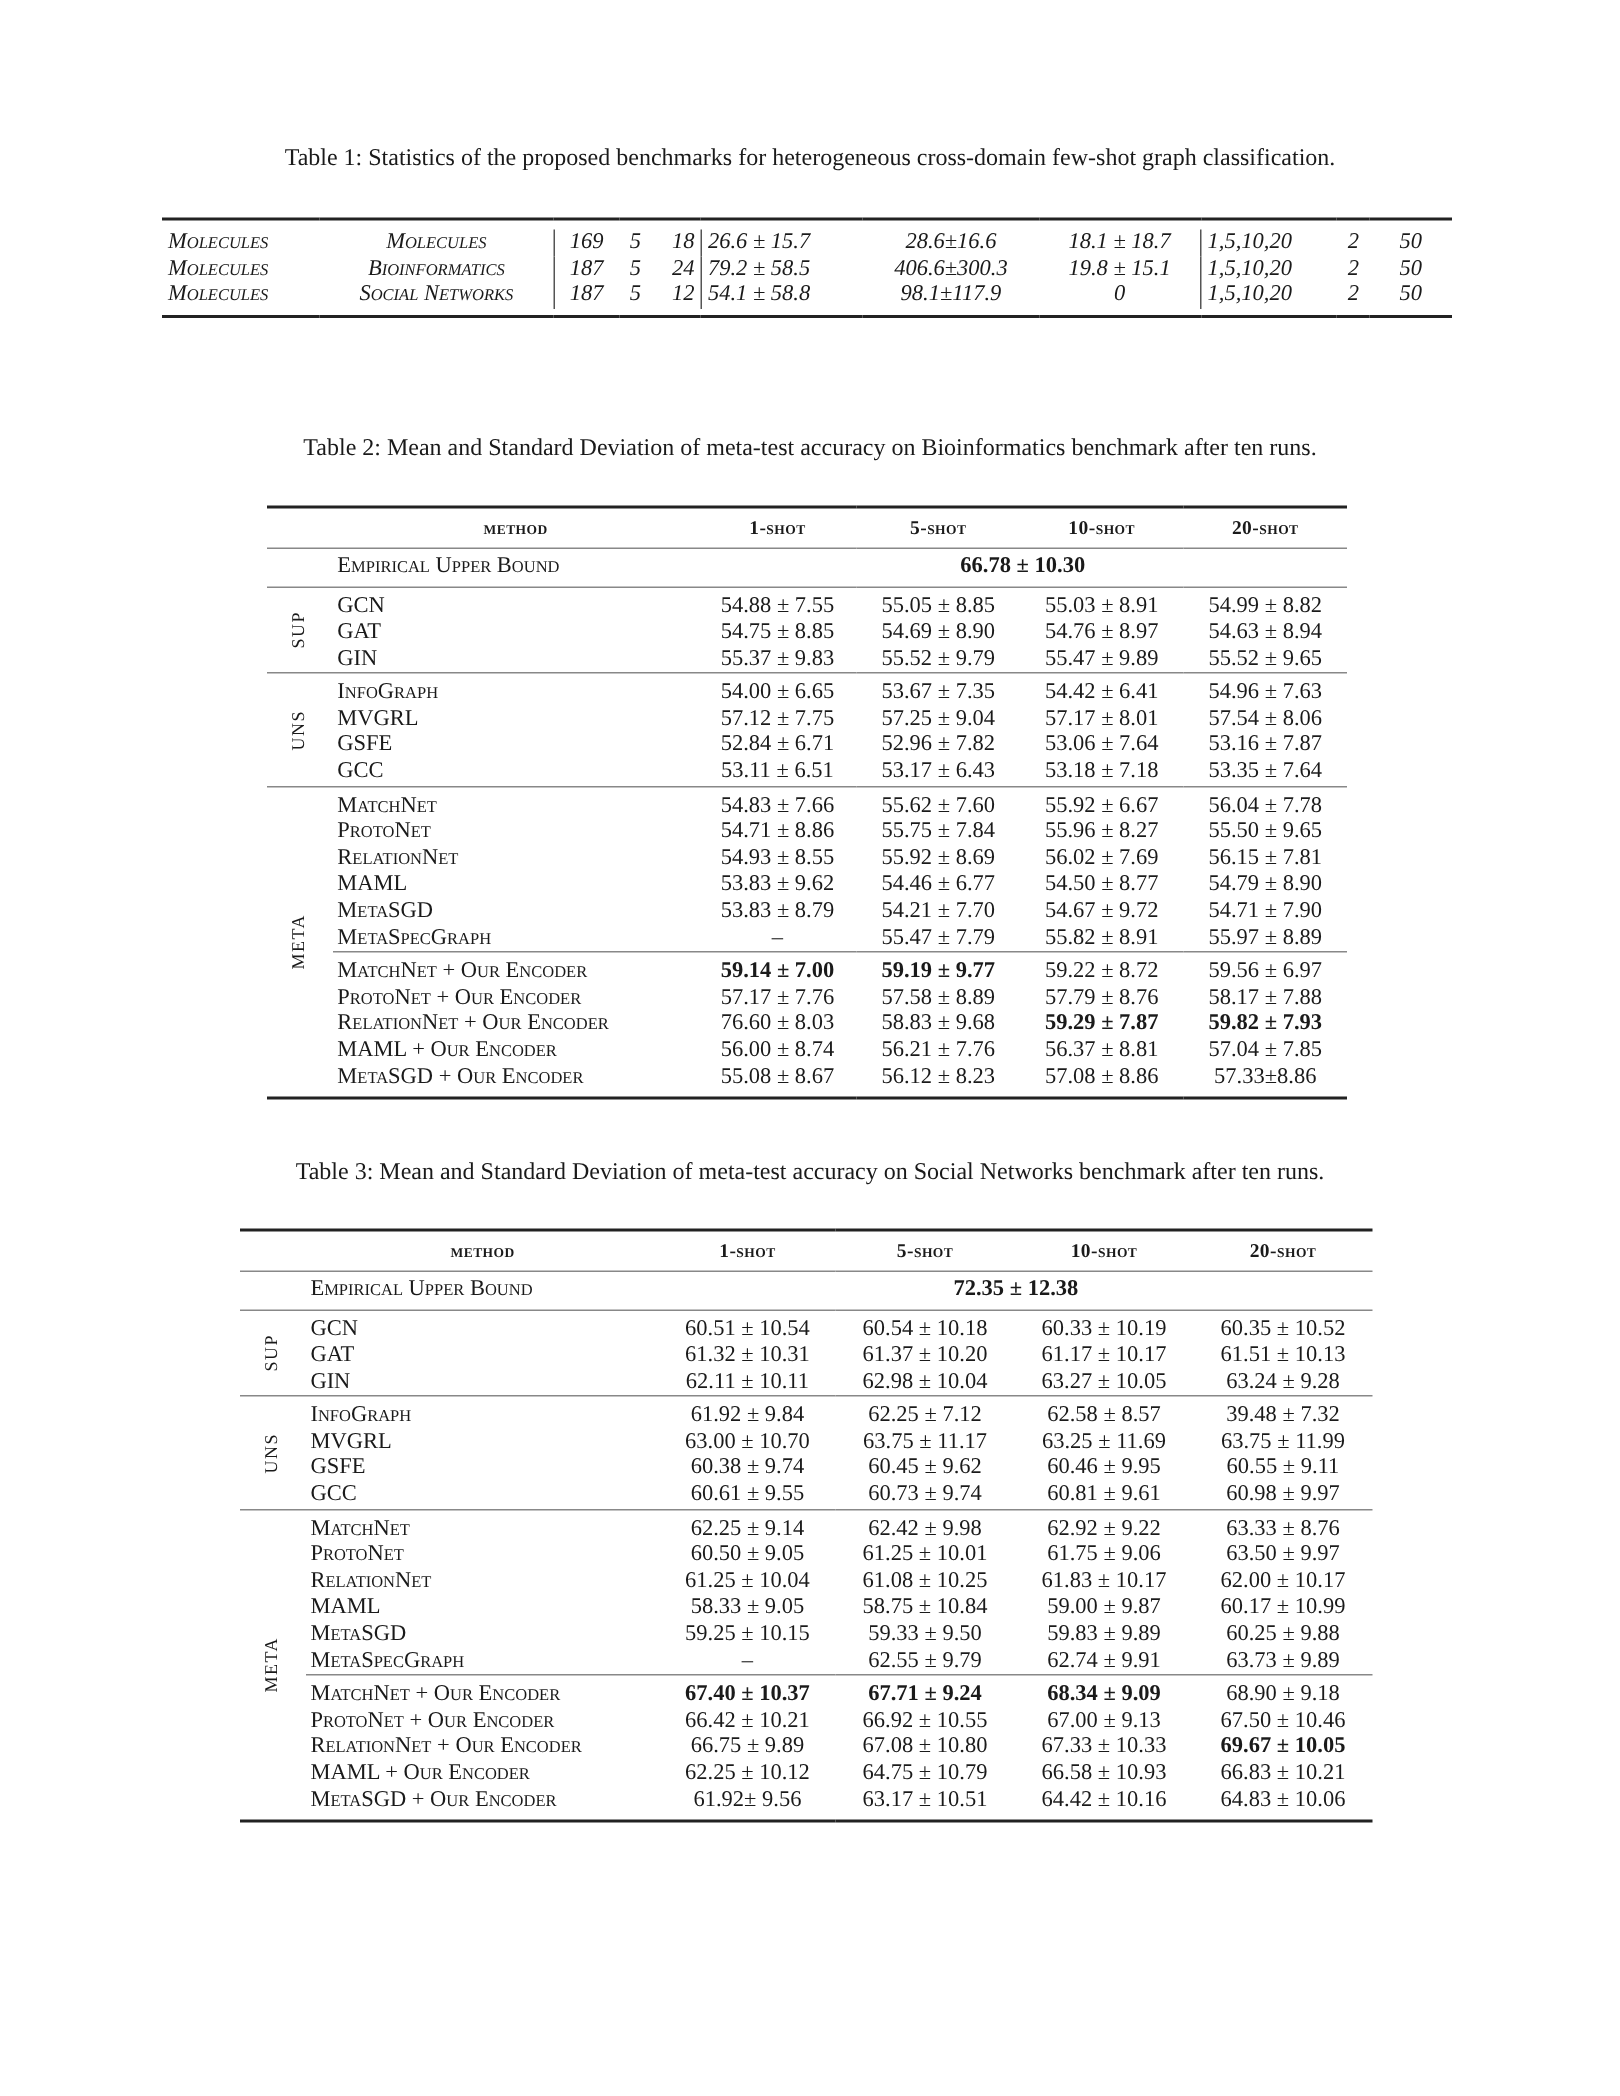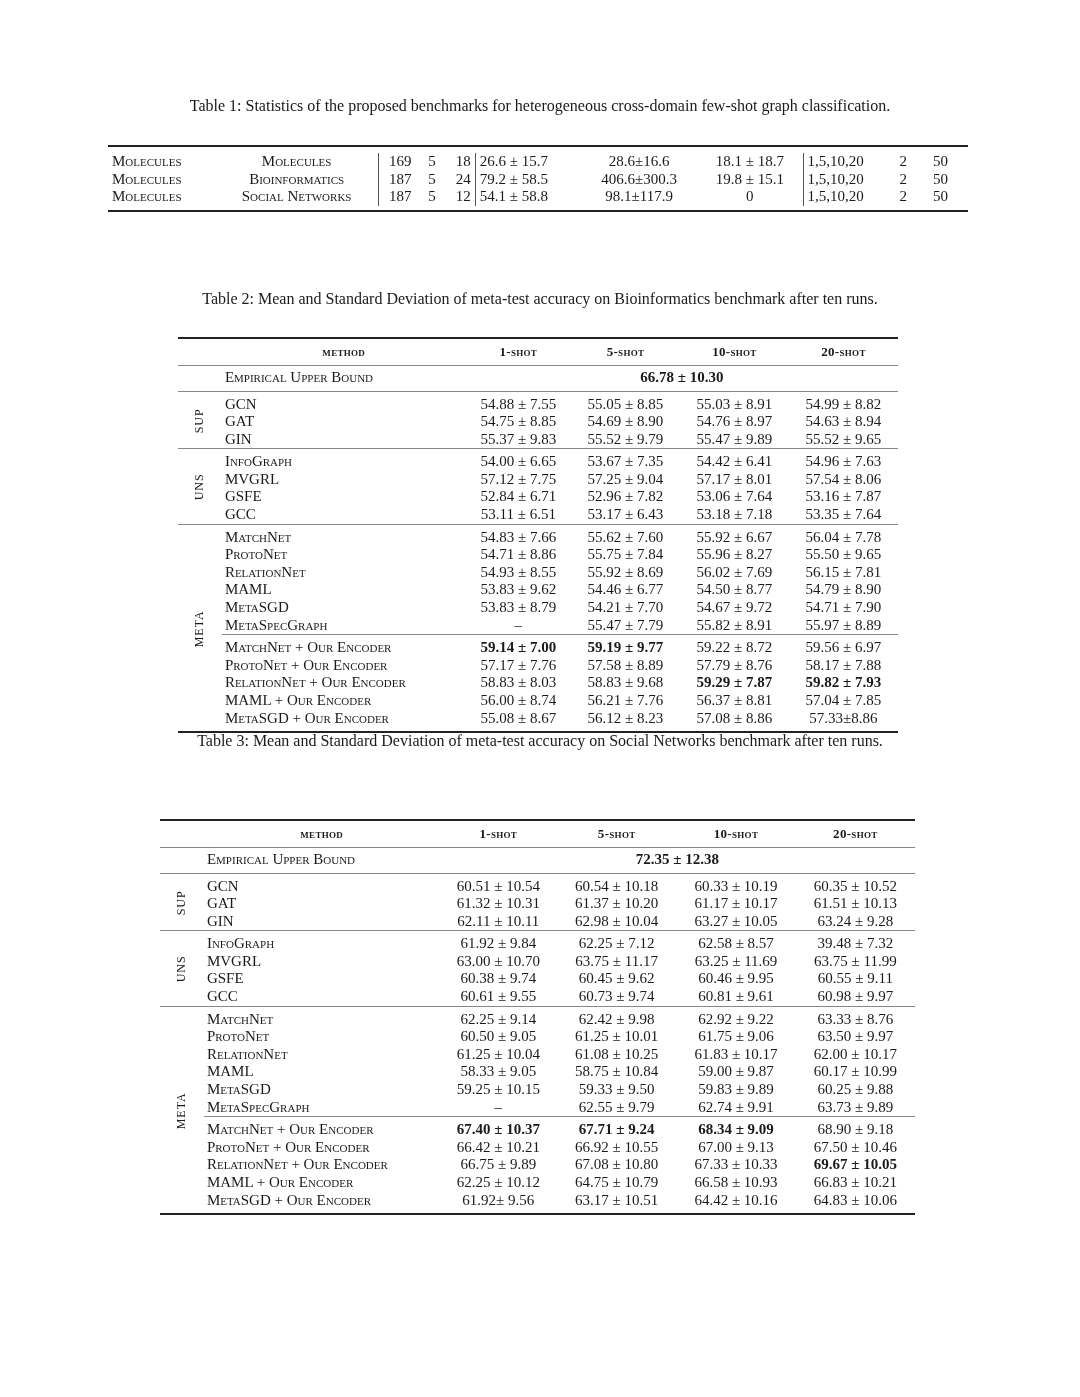--- a/index.html
+++ b/index.html
@@ -12,21 +12,21 @@
   .bold { font-weight:bold; }
   .center { text-align:center; }
   .right { text-align:right; }
   .left { text-align:left; }
 
   
   #t1 { left:108px; top:145px; width:860px; border-top:2px solid #222; border-bottom:2px solid #222; }
   #t1 td { font-variant:small-caps; }
   #t1 .h1 td { height:26px; }
   #t1 .h2 td { height:26px; font-size:14.5px; }
-  #t1 .body td { font-variant:normal; }
+  #t1 .body td { font-variant:normal;font-style:italic; }
   #t1 .body .sc { font-variant:small-caps; }
 
   
   .rt { position:absolute; }
   .rt table { border-collapse:collapse; width:100%; font-size:15px; }
   .rt td { white-space:nowrap; line-height:17.6px; padding:0 3px; }
   .rt .top-rule { border-top:2px solid #222; }
   .rt .mid-rule td { border-top:1px solid #888; }
   .rt .grp { width:38px; position:relative; text-align:center; }
   .rt .grp span { display:inline-block; transform:rotate(-90deg); font-size:12px; letter-spacing:1px; }
@@ -223,21 +223,21 @@
         </tr>
         <tr>
           <td class="method" style="padding-top: 0px;">ProtoNet + Our Encoder</td>
           <td class="val" style="padding-top: 0px;">57.17 ± 7.76</td>
           <td class="val" style="padding-top: 0px;">57.58 ± 8.89</td>
           <td class="val" style="padding-top: 0px;">57.79 ± 8.76</td>
           <td class="val" style="padding-top: 0px;">58.17 ± 7.88</td>
         </tr>
         <tr>
           <td class="method" style="padding-top: 0px;">RelationNet + Our Encoder</td>
-          <td class="val" style="padding-top: 0px;">58.83 ± 8.03</td>
+          <td class="val" style="padding-top: 0px;">76.60 ± 8.03</td>
           <td class="val" style="padding-top: 0px;">58.83 ± 9.68</td>
           <td class="val bold" style="padding-top: 0px;">59.29 ± 7.87</td>
           <td class="val bold" style="padding-top: 0px;">59.82 ± 7.93</td>
         </tr>
         <tr>
           <td class="method" style="padding-top: 0px;">MAML + Our Encoder</td>
           <td class="val" style="padding-top: 0px;">56.00 ± 8.74</td>
           <td class="val" style="padding-top: 0px;">56.21 ± 7.76</td>
           <td class="val" style="padding-top: 0px;">56.37 ± 8.81</td>
           <td class="val" style="padding-top: 0px;">57.04 ± 7.85</td>
@@ -246,21 +246,21 @@
           <td class="method" style="padding-top: 0px; padding-bottom: 4px;">MetaSGD + Our Encoder</td>
           <td class="val" style="padding-top: 0px; padding-bottom: 4px;">55.08 ± 8.67</td>
           <td class="val" style="padding-top: 0px; padding-bottom: 4px;">56.12 ± 8.23</td>
           <td class="val" style="padding-top: 0px; padding-bottom: 4px;">57.08 ± 8.86</td>
           <td class="val" style="padding-top: 0px; padding-bottom: 4px;">57.33±8.86</td>
         </tr>
       </tbody>
   </table>
 </div>
 
-<div class="caption" style="top:732px;">Table 3: Mean and Standard Deviation of meta-test accuracy on Social Networks benchmark after ten runs.</div>
+<div class="caption" style="top:773px;">Table 3: Mean and Standard Deviation of meta-test accuracy on Social Networks benchmark after ten runs.</div>
 
 <div class="rt" id="t3" style="left:160px; top:819px; width:755px;">
   <table style="border-bottom: 2px solid rgb(34, 34, 34);">
       <colgroup>
         <col style="width: 38px;">
         <col style="width: 240px;">
         <col style="width: 120px;">
         <col style="width: 122px;">
         <col style="width: 122px;">
         <col style="width: 122px;">

